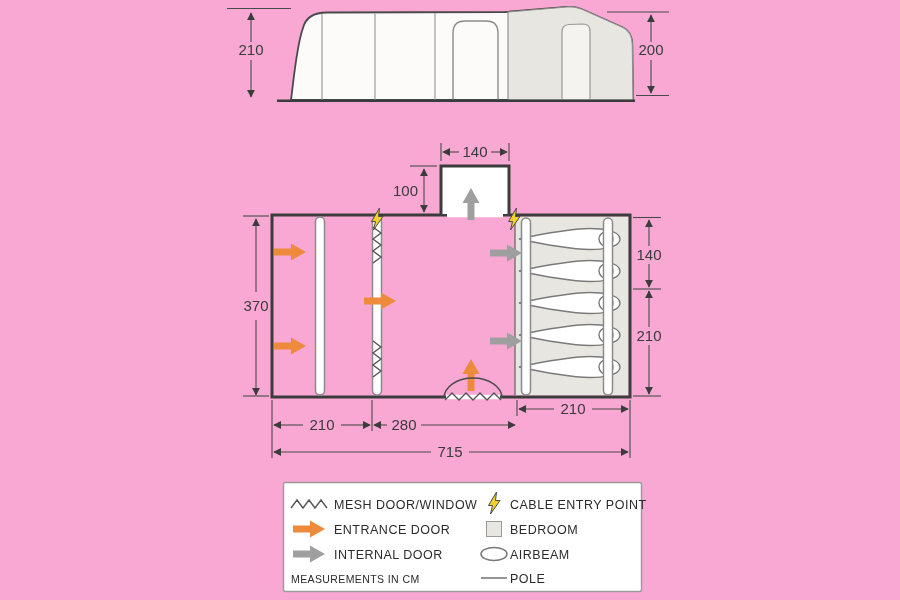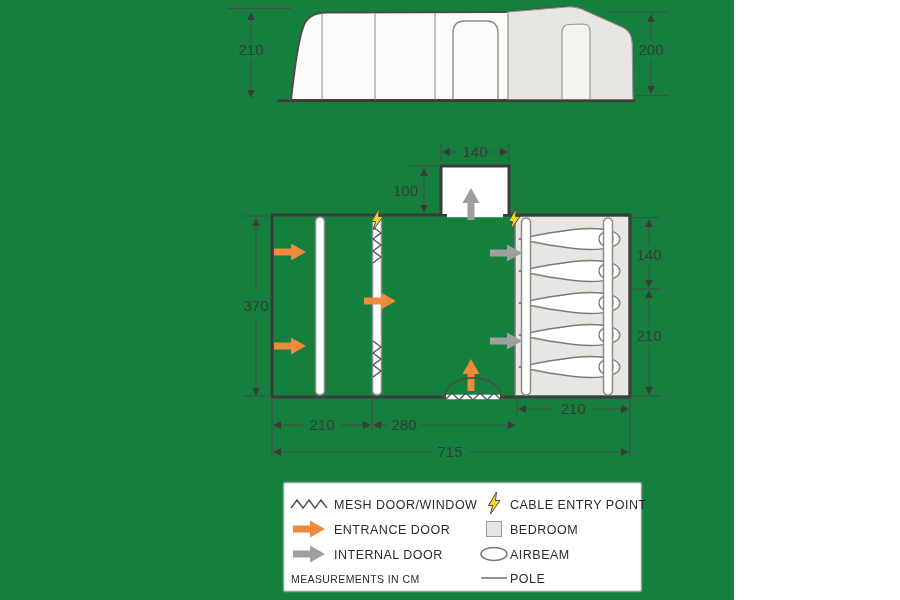--- a/index.html
+++ b/index.html
@@ -1,16 +1,16 @@
 <!DOCTYPE html>
 <html><head>
 <meta charset="utf-8">
 <style>
   html,body{margin:0;padding:0;background:#ffffff;}
-  .canvas{position:relative;width:734px;height:600px;background:#15803d;overflow:hidden;
+  .canvas{position:relative;width:900px;height:600px;background:#f9a8d4;overflow:hidden;
           font-family:"Liberation Sans", sans-serif;}
   svg{position:absolute;left:0;top:0;}
   text{font-family:"Liberation Sans", sans-serif;}
   .dim{font-size:15px;fill:#3a3a3a;}
   .leg{font-size:12.5px;fill:#2b2b2b;letter-spacing:0.5px;}
   .leg-small{font-size:10.5px;fill:#2b2b2b;letter-spacing:0.4px;}
   .tick{stroke:#4a4a4a;stroke-width:1.1;}
   .dimline{stroke:#4a4a4a;stroke-width:1.1;fill:none;}
   .wall{stroke:#3c3c3c;stroke-width:3;fill:none;}
   .thinline{stroke:#8a8a8a;stroke-width:1.4;fill:none;}

